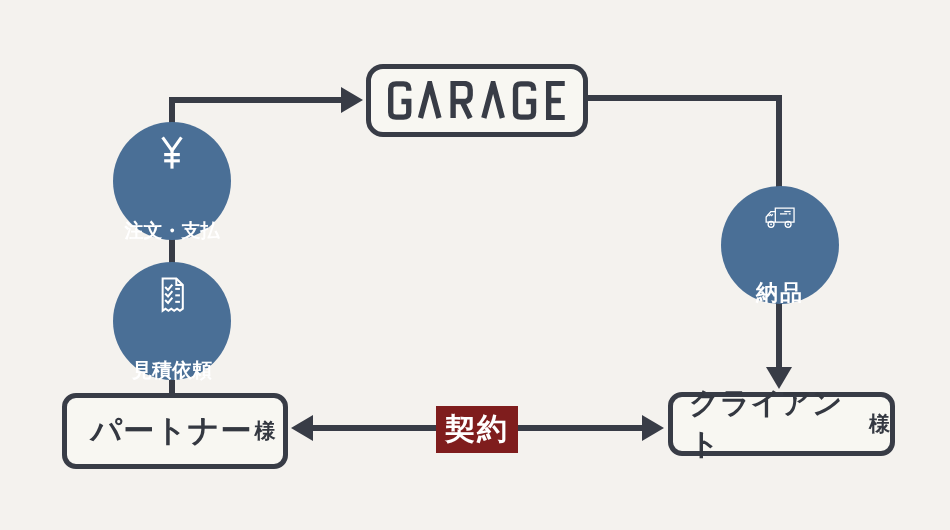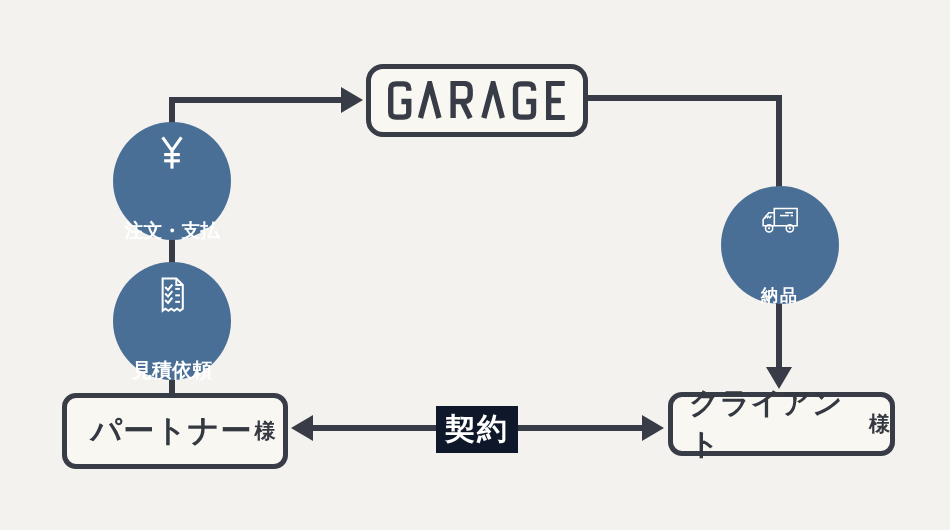--- a/index.html
+++ b/index.html
@@ -45,27 +45,27 @@
     display:flex;flex-direction:column;align-items:center;
     box-sizing:border-box;
     gap:47px;
   }
   .circle .step-label{font-weight:bold;text-align:center;line-height:1;}
   .circle-order{left:113px;top:122px;padding-top:13px;}
   .circle-order .step-label{font-size:19px;margin-top:3px;letter-spacing:0;}
   .circle-quote{left:113px;top:262px;padding-top:15px;}
   .circle-quote .step-label{font-size:20px;}
   .circle-delivery{left:721px;top:186px;padding-top:20px;}
-  .circle-delivery .step-label{font-size:17px;margin-top:6px;letter-spacing:2px;}
+  .circle-delivery .step-label{font-size:22px;margin-top:6px;letter-spacing:2px;}
 
   
   .contract-tag{
     position:absolute;z-index:4;
     left:436px;top:406px;width:82px;height:47px;
-    background:#0f172a;color:#ffffff;
+    background:#7f1d1d;color:#ffffff;
     display:flex;align-items:center;justify-content:center;
     font-size:30px;font-weight:bold;letter-spacing:2px;
   }
 
   svg{display:block;}
 </style>
 </head>
 <body>
 
 <div class="stage">

